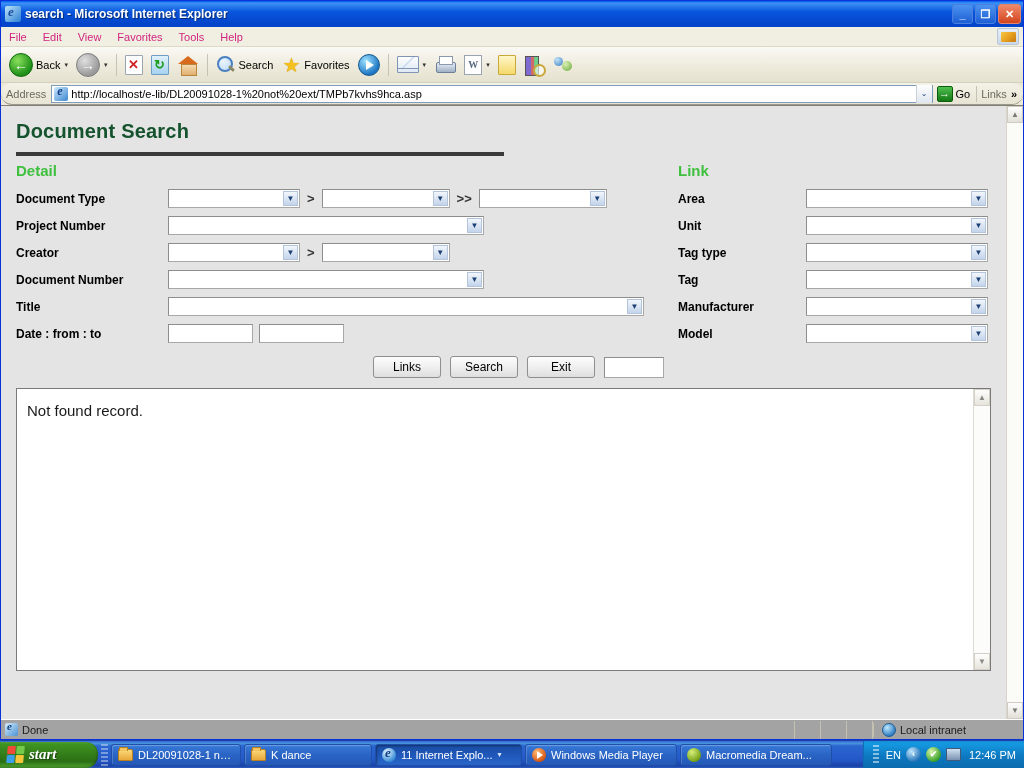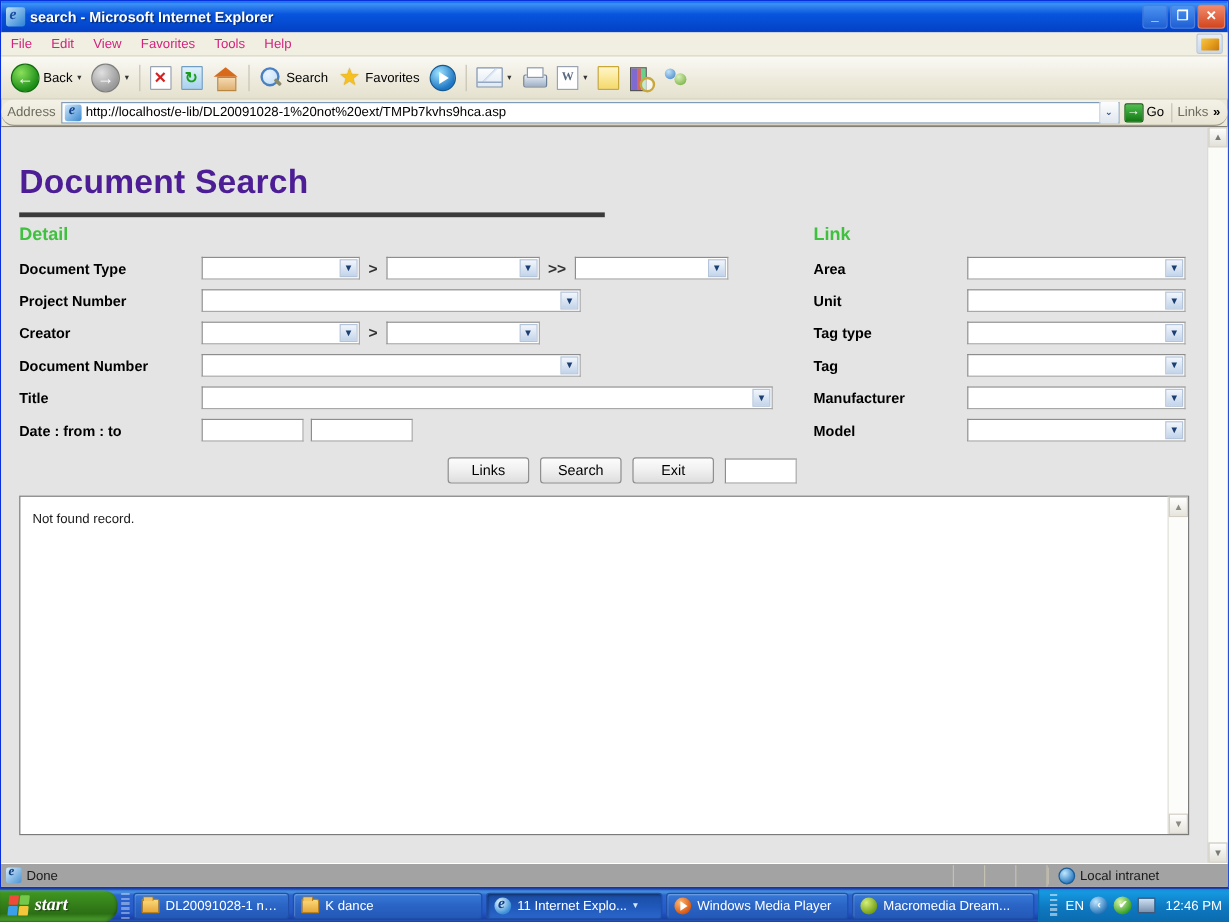--- a/index.html
+++ b/index.html
@@ -289,23 +289,22 @@
     height: 17px; flex: 0 0 auto;
     background: linear-gradient(to bottom,#fdfdfd,#e2e0d8);
     border: 1px solid #d0ccc2;
     display: flex; align-items: center; justify-content: center;
     font-size: 8px; color: #7a7a72;
   }
   .sb-track { flex: 1 1 auto; background: #fbfbf8; }
 
   
   .page-title {
-    font-size: 28px; font-weight: bold; color: #4c1d95;
+    font-size: 20px; font-weight: bold; color: #14532d;
     letter-spacing: .2px;
-    margin-top: 16px;
   }
   .title-rule {
     width: 488px; height: 4px; background: #3a3a3a;
     margin: 9px 0 6px 0;
   }
 
   
   .cols { display: flex; }
   .col-detail { width: 650px; flex: 0 0 auto; }
   .col-link { flex: 1 1 auto; padding-left: 12px; }
@@ -381,21 +380,21 @@
     margin: 10px 15px 0 0;
     height: 283px;
     background: #fff;
     border: 1px solid #7a7a7a;
     display: flex;
     position: relative;
   }
   .results-body {
     flex: 1 1 auto;
     padding: 13px 0 0 10px;
-    font-size: 11px; color: #1a1a1a;
+    font-size: 15px; color: #1a1a1a;
   }
   .res-sb {
     width: 17px; flex: 0 0 auto;
     background: #f7f7f4;
     border-left: 1px solid #dcdcd6;
     display: flex; flex-direction: column;
   }
   .res-sb-arrow {
     height: 17px; flex: 0 0 auto;
     background: linear-gradient(to bottom,#fefefe,#e6e4dc);
@@ -819,21 +818,21 @@
     </span>
     <span class="start-text">start</span>
   </div>
   <div class="tb-grip"></div>
 
   <div class="task-btn" style="width:130px;">
     <span class="tk-folder"></span>
     <span class="task-label">DL20091028-1 not ...</span>
   </div>
 
-  <div class="task-btn" style="width:158px;">
+  <div class="task-btn" style="width:128px;">
     <span class="tk-folder"></span>
     <span class="task-label">K dance</span>
   </div>
 
   <div class="task-btn active" style="width:147px;">
     <span class="tk-ie"></span>
     <span class="task-label">11 Internet Explo...</span>
     <span class="task-caret">▾</span>
   </div>
 

